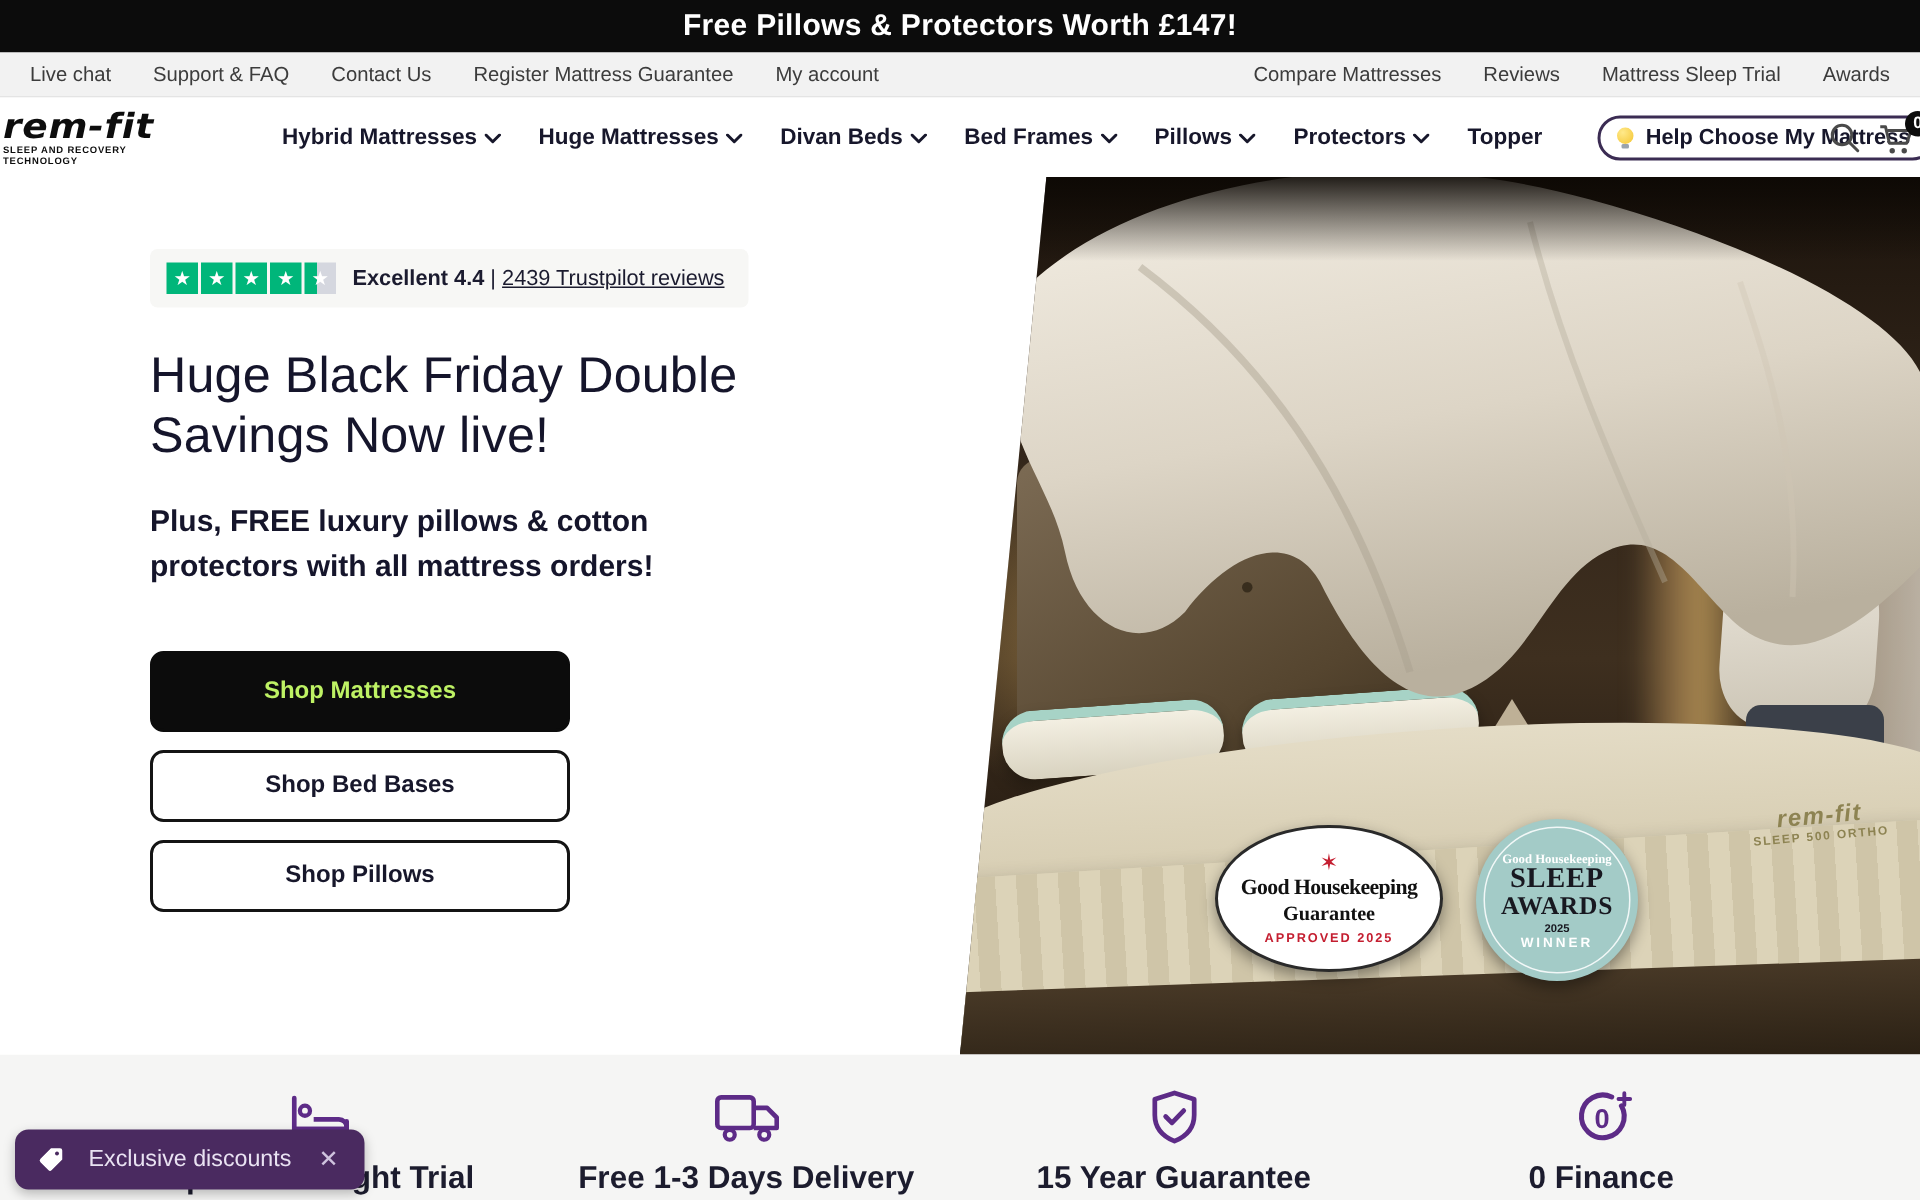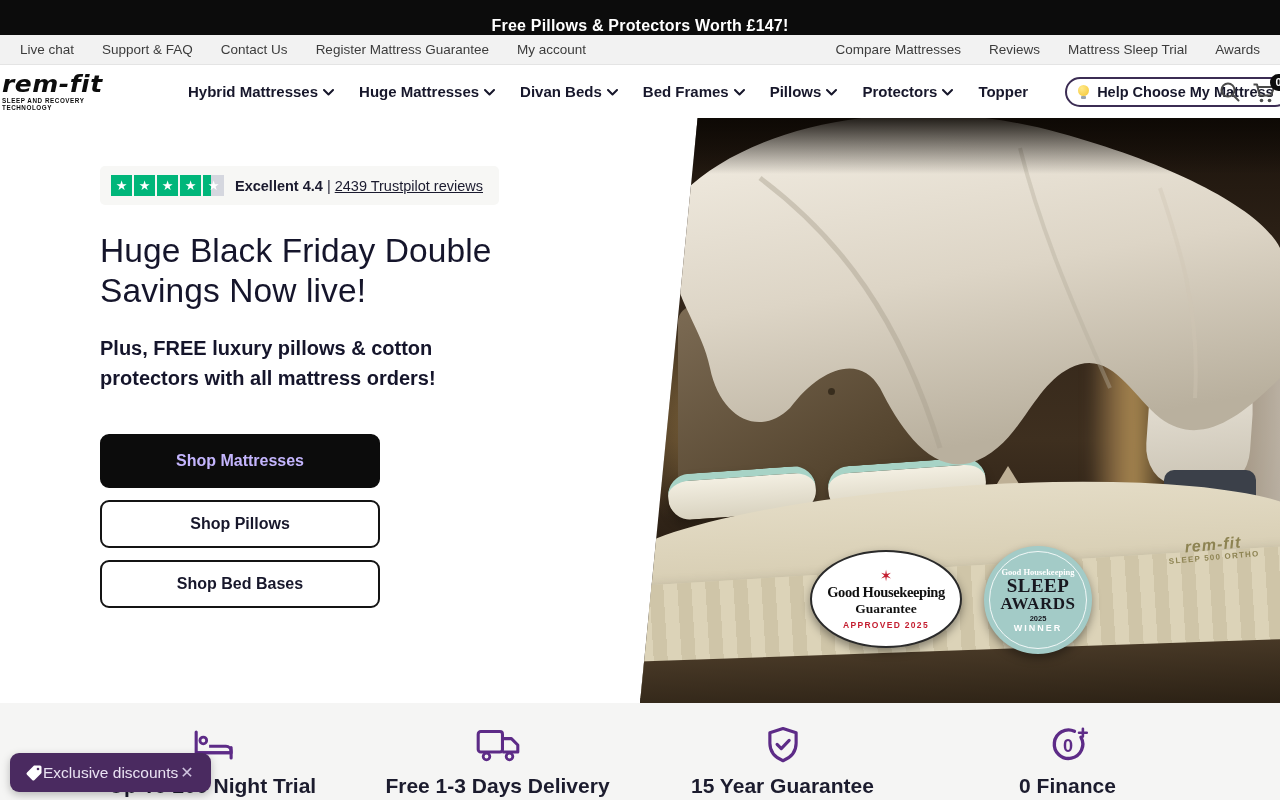--- a/index.html
+++ b/index.html
@@ -1,21 +1,21 @@
 <!DOCTYPE html>
 <html><head>
 <meta charset="utf-8">
 <style>
   * { margin:0; padding:0; box-sizing:border-box; }
   html,body { width:1280px; height:800px; overflow:hidden; background:#fff;
     font-family:"Liberation Sans","DejaVu Sans",sans-serif; color:#17172b; }
 
   
   .banner { height:35px; background:#0c0c0c; color:#fff; display:flex;
-    align-items:flex-end; justify-content:center; font-size:16px; font-weight:700; letter-spacing:.2px; }
+    align-items:center; justify-content:center; font-size:20px; font-weight:700; letter-spacing:.2px; }
 
   
   .utilnav { height:30px; background:#f2f2f2; border-bottom:1px solid #e4e4e4;
     display:flex; align-items:center; justify-content:space-between; padding:0 20px;
     font-size:13.5px; color:#3c3c3c; }
   .utilnav .grp { display:flex; gap:28px; }
   .utilnav a { color:#3c3c3c; text-decoration:none; cursor:pointer; }
 
   
   .mainnav { height:53px; background:#fff; display:flex; align-items:center; position:relative; }
@@ -55,21 +55,21 @@
   .tptext b { font-weight:700; }
   .tptext .lnk { text-decoration:underline; cursor:pointer; }
 
   h1.heading { margin-top:26px; font-size:33.5px; line-height:1.19; font-weight:400; color:#15152b;
     letter-spacing:.1px; max-width:440px; }
   .sub { margin-top:22px; font-size:20px; font-weight:600; line-height:1.53; color:#15152b; max-width:355px; }
 
   .btncol { margin-top:40px; display:flex; flex-direction:column; gap:12px; width:280px; }
   .btn { width:280px; border-radius:9px; font-size:16px; font-weight:700; cursor:pointer;
     display:flex; align-items:center; justify-content:center; font-family:inherit; }
-  .btn.primary { height:54px; background:#0c0c0c; color:#c4b5fd; border:2px solid #0c0c0c; }
+  .btn.primary { height:54px; background:#0c0c0c; color:#bef264; border:2px solid #0c0c0c; }
   .btn.outline { height:48px; background:#fff; color:#17172b; border:2px solid #141414; }
 
   
   .heroimg { position:absolute; right:0; top:0; width:640px; height:585px; overflow:hidden;
     clip-path:polygon(9% 0, 100% 0, 100% 100%, 0 100%);
     background:linear-gradient(180deg,#1b130c 0%, #33261a 30%, #3e2f1f 55%, #241a11 80%, #171009 100%); }
   .heroimg .glow { position:absolute; left:-40px; top:170px; width:260px; height:260px;
     background:radial-gradient(circle,rgba(214,172,96,.5),transparent 65%); }
   .heroimg .doorlight { position:absolute; left:448px; top:215px; width:84px; height:310px;
     background:linear-gradient(90deg,transparent,#8a6c43 35%,#a5854f 55%,transparent);
@@ -128,21 +128,21 @@
   .badge-circ .s5 { font-size:9px; font-weight:700; color:#fff; letter-spacing:2px; }
 
   
   .features { height:98px; background:#f5f5f4; display:flex; justify-content:center; }
   .features-inner { width:1140px; display:flex; }
   .feature { flex:1; display:flex; flex-direction:column; align-items:center; padding-top:22px; gap:9px; }
   .feature .flabel { font-size:21px; font-weight:600; color:#1c1c2e; white-space:nowrap; }
 
   
   .toast { position:absolute; left:10px; top:753px; background:#4a2a60; border-radius:9px;
-    display:flex; align-items:center; gap:0; padding:10px 15px; box-shadow:0 3px 8px rgba(0,0,0,.25); z-index:20; }
+    display:flex; align-items:center; gap:16px; padding:10px 15px; box-shadow:0 3px 8px rgba(0,0,0,.25); z-index:20; }
   .toast .tlabel { color:#e9e2f2; font-size:15.5px; }
   .toast .tclose { color:#cfc3de; font-size:16px; cursor:pointer; padding:0 2px; background:none; border:none;
     font-family:inherit; }
 </style>
 </head>
 <body>
 
 <div class="banner">
   <span>Free Pillows &amp; Protectors Worth £147!</span>
 </div>
@@ -306,22 +306,22 @@
         <span>|</span>
         <span class="lnk">2439 Trustpilot reviews</span>
       </span>
     </div>
 
     <h1 class="heading">Huge Black Friday Double Savings Now live!</h1>
     <p class="sub">Plus, FREE luxury pillows &amp; cotton protectors with all mattress orders!</p>
 
     <div class="btncol">
       <button class="btn primary">Shop Mattresses</button>
+      <button class="btn outline">Shop Bed Bases</button>
       <button class="btn outline">Shop Pillows</button>
-      <button class="btn outline">Shop Bed Bases</button>
     </div>
   </div>
 </div>
 
 <div class="features">
   <div class="features-inner">
     <div class="feature">
       <svg width="44" height="40" viewBox="0 0 34 30">
         <path d="M4 5 v20 M4 21 h27 M31 17 v8" fill="none" stroke="#5d2b87" stroke-width="2.4" stroke-linecap="round"></path>
         <circle cx="9.5" cy="11.5" r="2.6" fill="none" stroke="#5d2b87" stroke-width="2.2"></circle>

